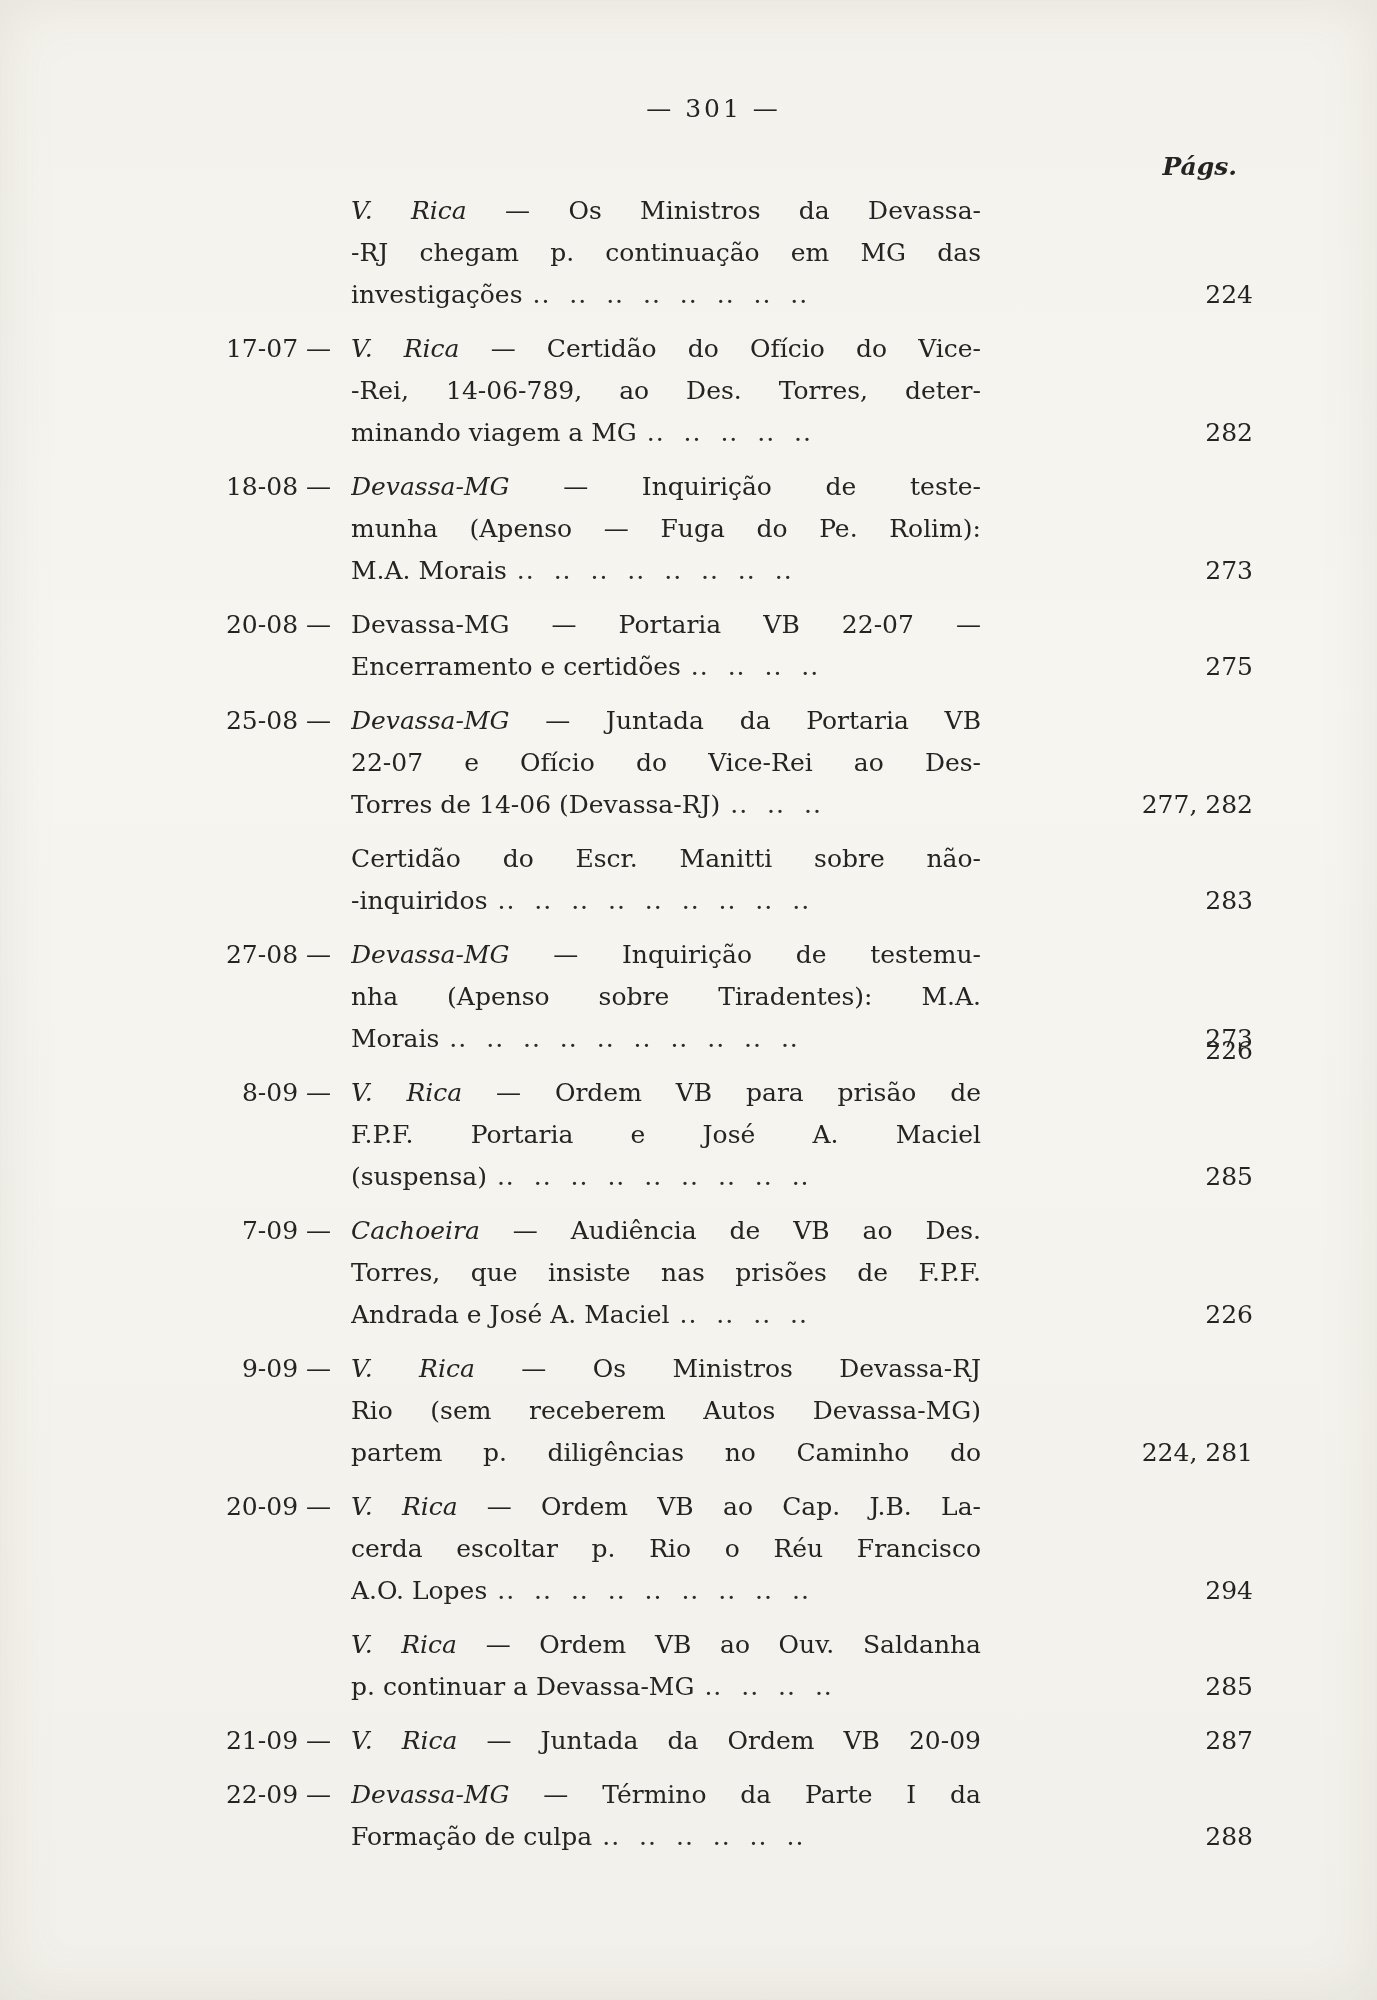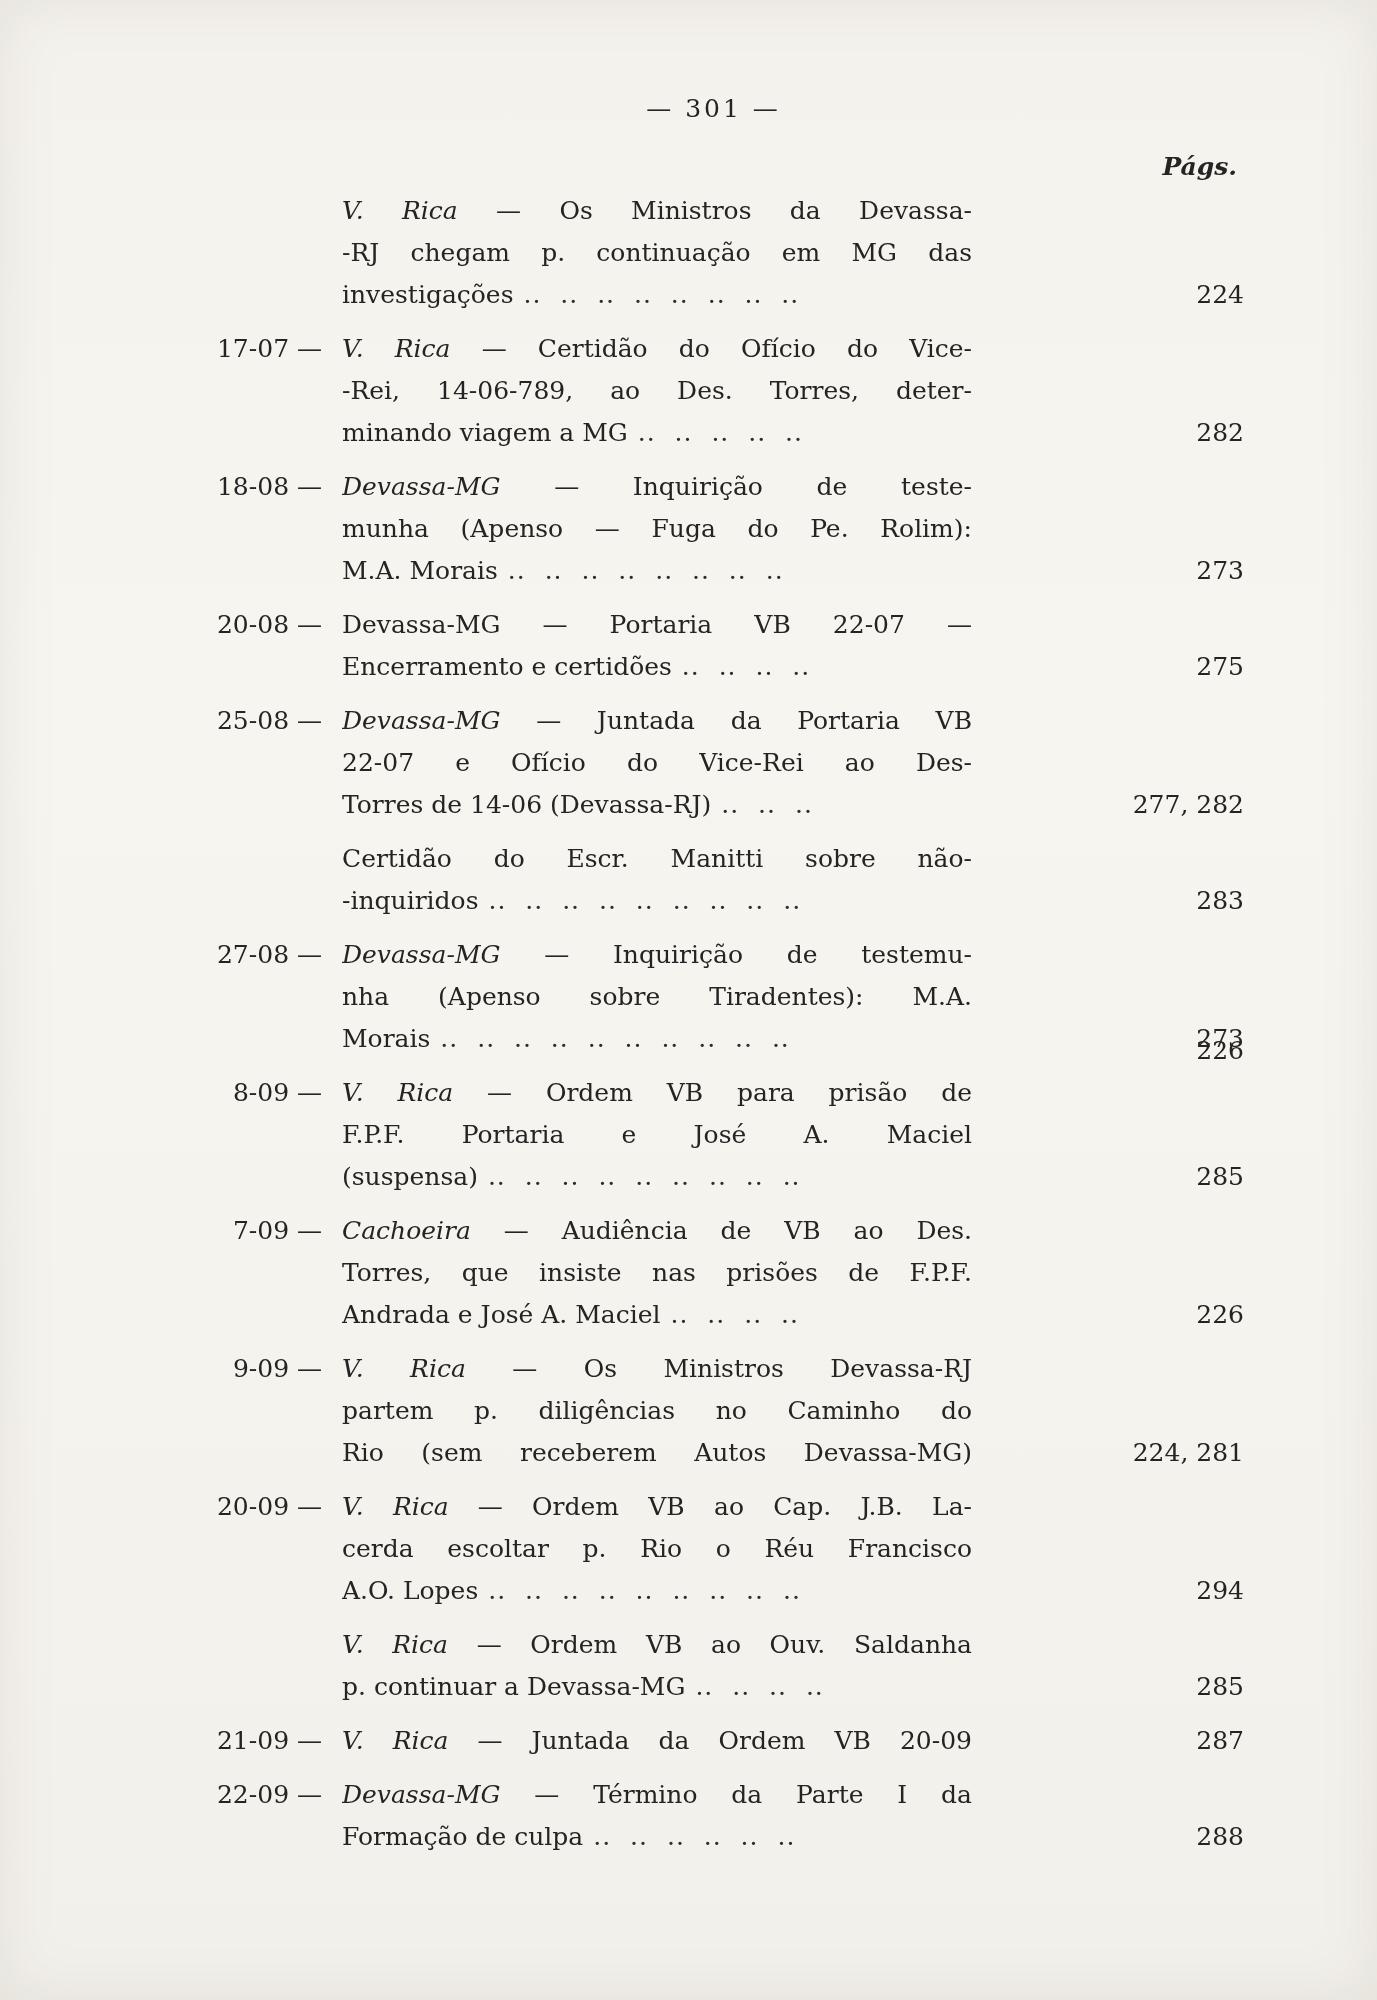--- a/index.html
+++ b/index.html
@@ -15,21 +15,21 @@
     font-size:25px;line-height:42px;color:#242424;
   }
   .pageno{
     position:absolute;top:88px;left:190px;width:1047px;
     text-align:center;letter-spacing:3px;
   }
   .pags{
     position:absolute;top:146px;right:140px;
     font-style:italic;font-weight:bold;text-align:center;
   }
-  .entries{position:absolute;top:190px;left:197px;width:1047px;}
+  .entries{position:absolute;top:190px;left:206px;width:1047px;}
   .entry{position:relative;margin-bottom:12px;}
   .entry .date{
     position:absolute;left:0;top:0;width:125px;
     text-align:right;white-space:nowrap;
   }
   .entry .body{margin-left:145px;width:630px;}
   .line{
     height:42px;overflow:hidden;white-space:nowrap;
     text-align:justify;text-align-last:justify;
   }
@@ -128,22 +128,22 @@
           <div class="line"><span class="it">Cachoeira</span><span> — Audiência de VB ao Des.</span></div>
           <div class="line"><span>Torres, que insiste nas prisões de F.P.F.</span></div>
           <div class="line dotted"><span>Andrada e José A. Maciel</span><span class="leader">.. .. .. ..</span></div>
         </div>
         <div class="pagesnum">226</div>
       </div>
       <div class="entry">
         <div class="date">9-09 —</div>
         <div class="body">
           <div class="line"><span class="it">V. Rica</span><span> — Os Ministros Devassa-RJ</span></div>
+          <div class="line"><span>Rio (sem receberem Autos Devassa-MG)</span></div>
           <div class="line"><span>partem p. diligências no Caminho do</span></div>
-          <div class="line"><span>Rio (sem receberem Autos Devassa-MG)</span></div>
         </div>
         <div class="pagesnum">224, 281</div>
       </div>
       <div class="entry">
         <div class="date">20-09 —</div>
         <div class="body">
           <div class="line"><span class="it">V. Rica</span><span> — Ordem VB ao Cap. J.B. La-</span></div>
           <div class="line"><span>cerda escoltar p. Rio o Réu Francisco</span></div>
           <div class="line dotted"><span>A.O. Lopes</span><span class="leader">.. .. .. .. .. .. .. .. ..</span></div>
         </div>

